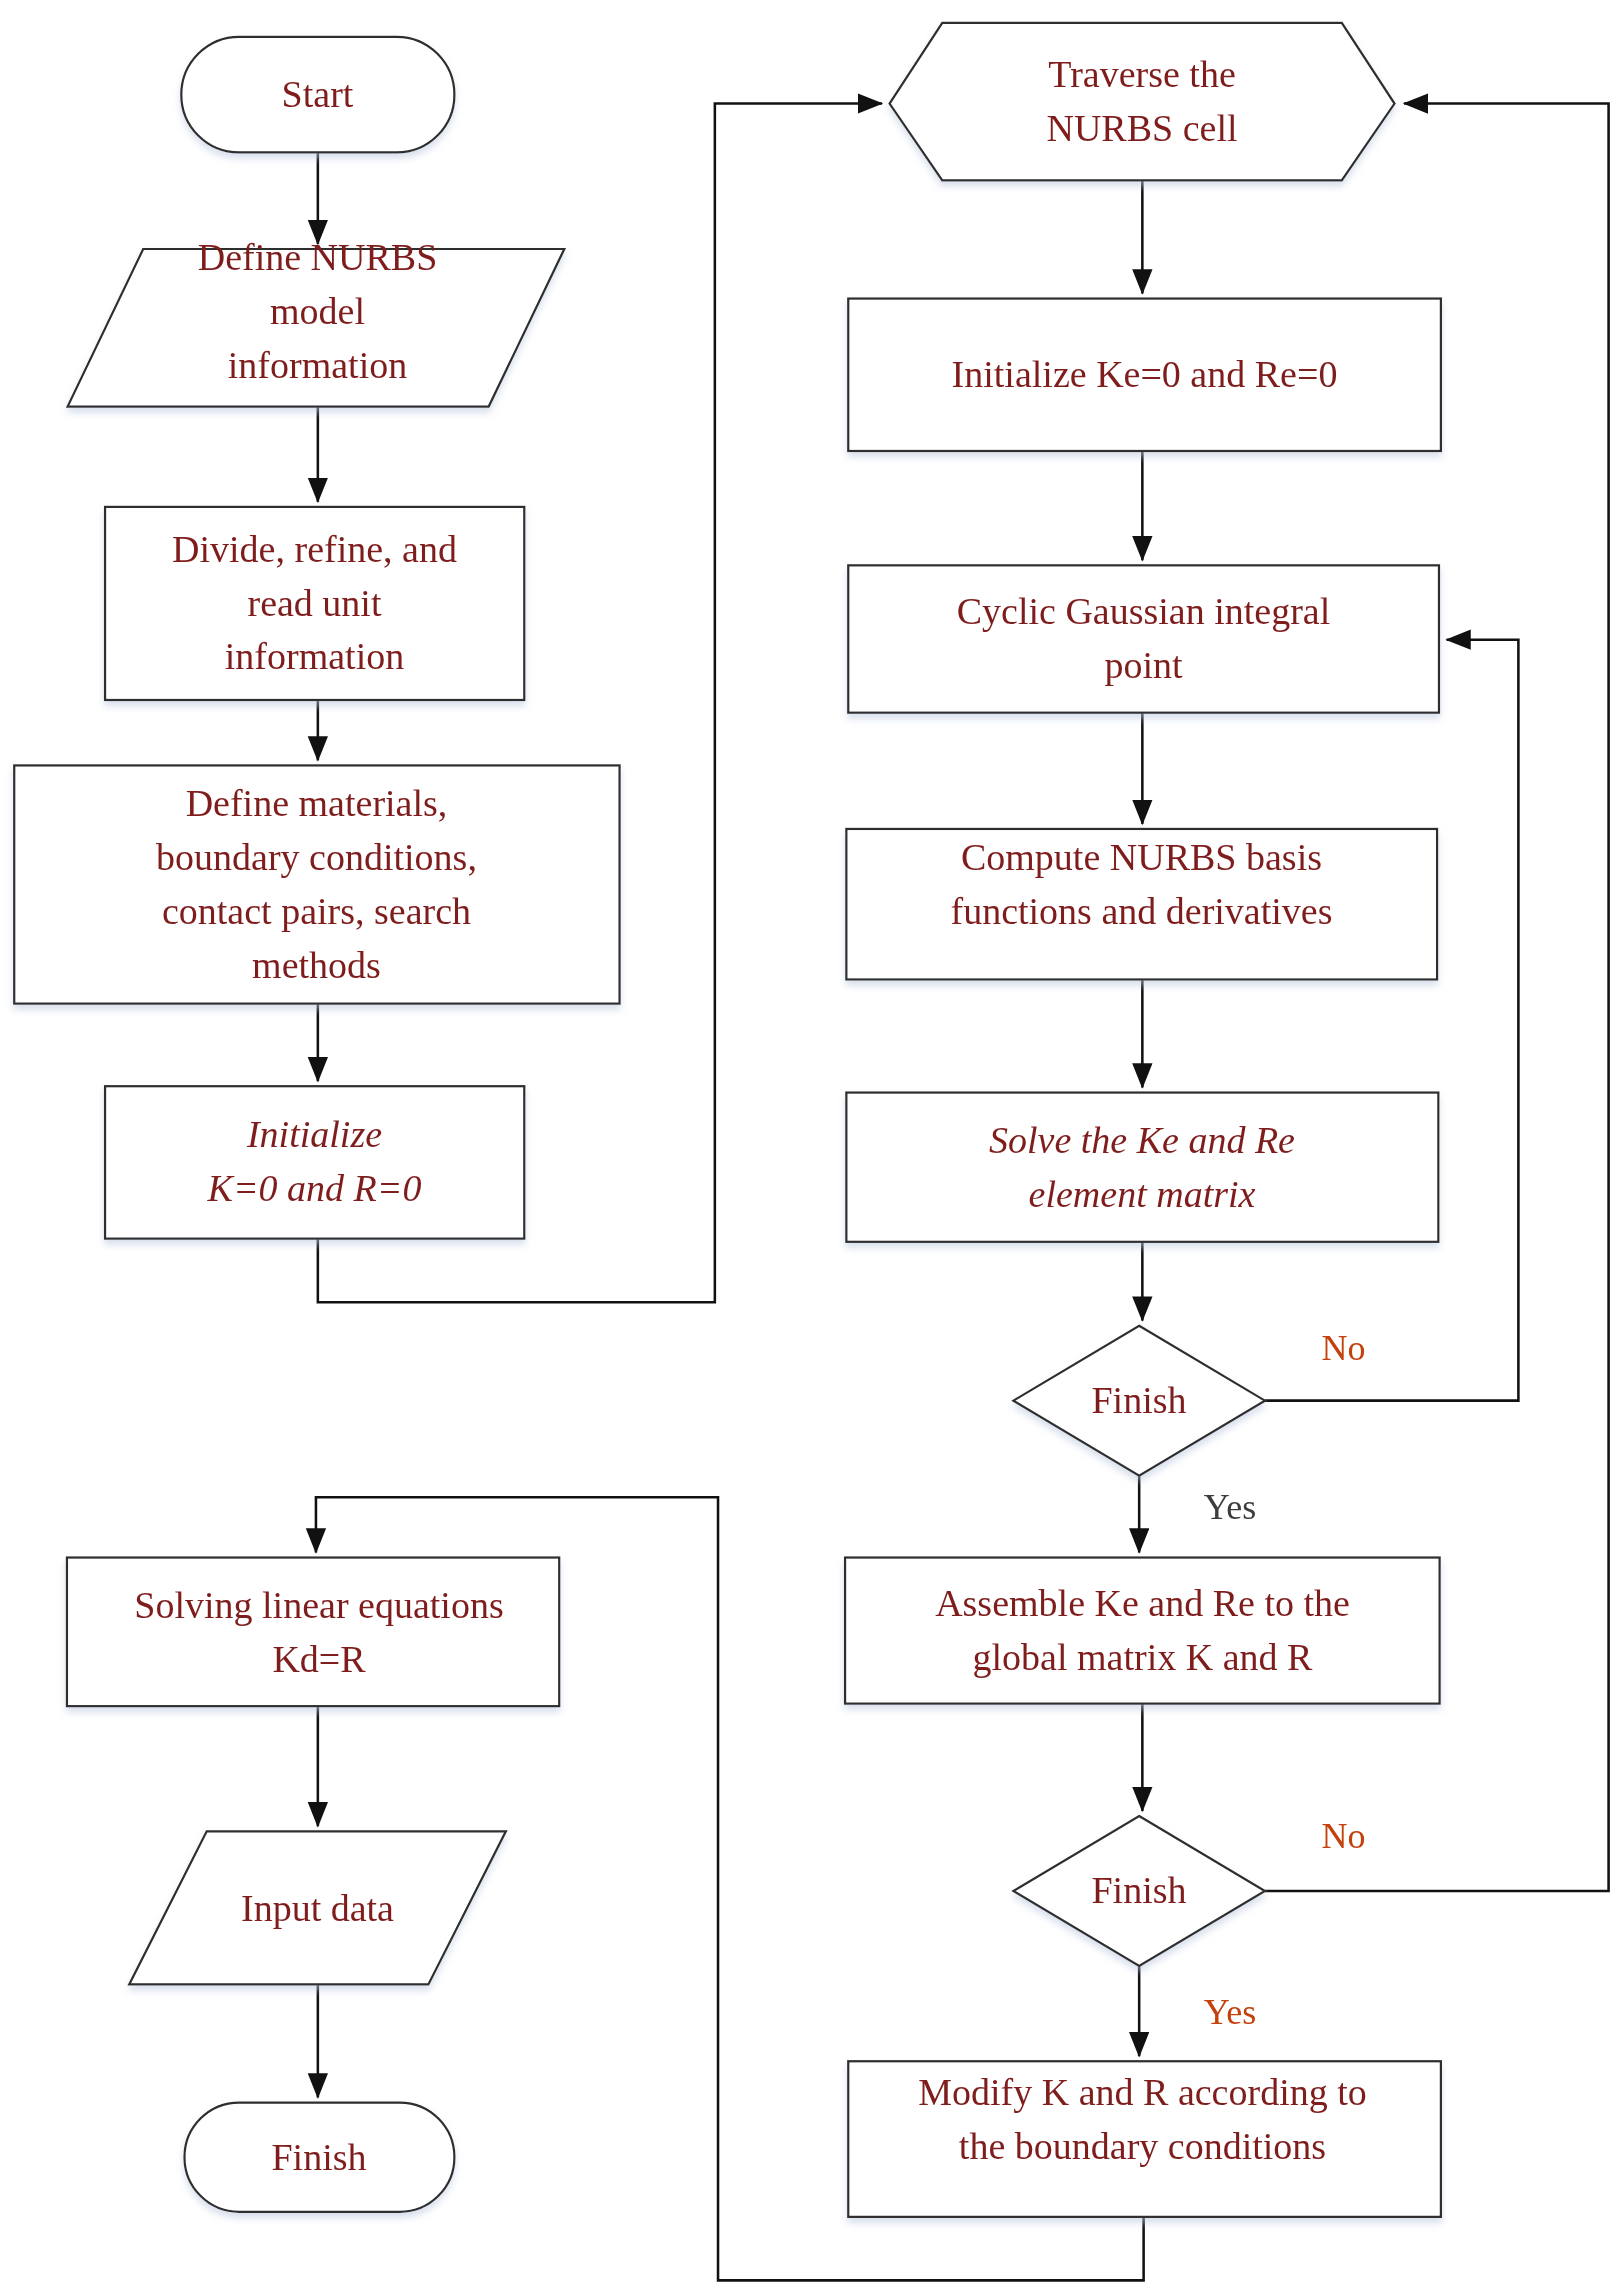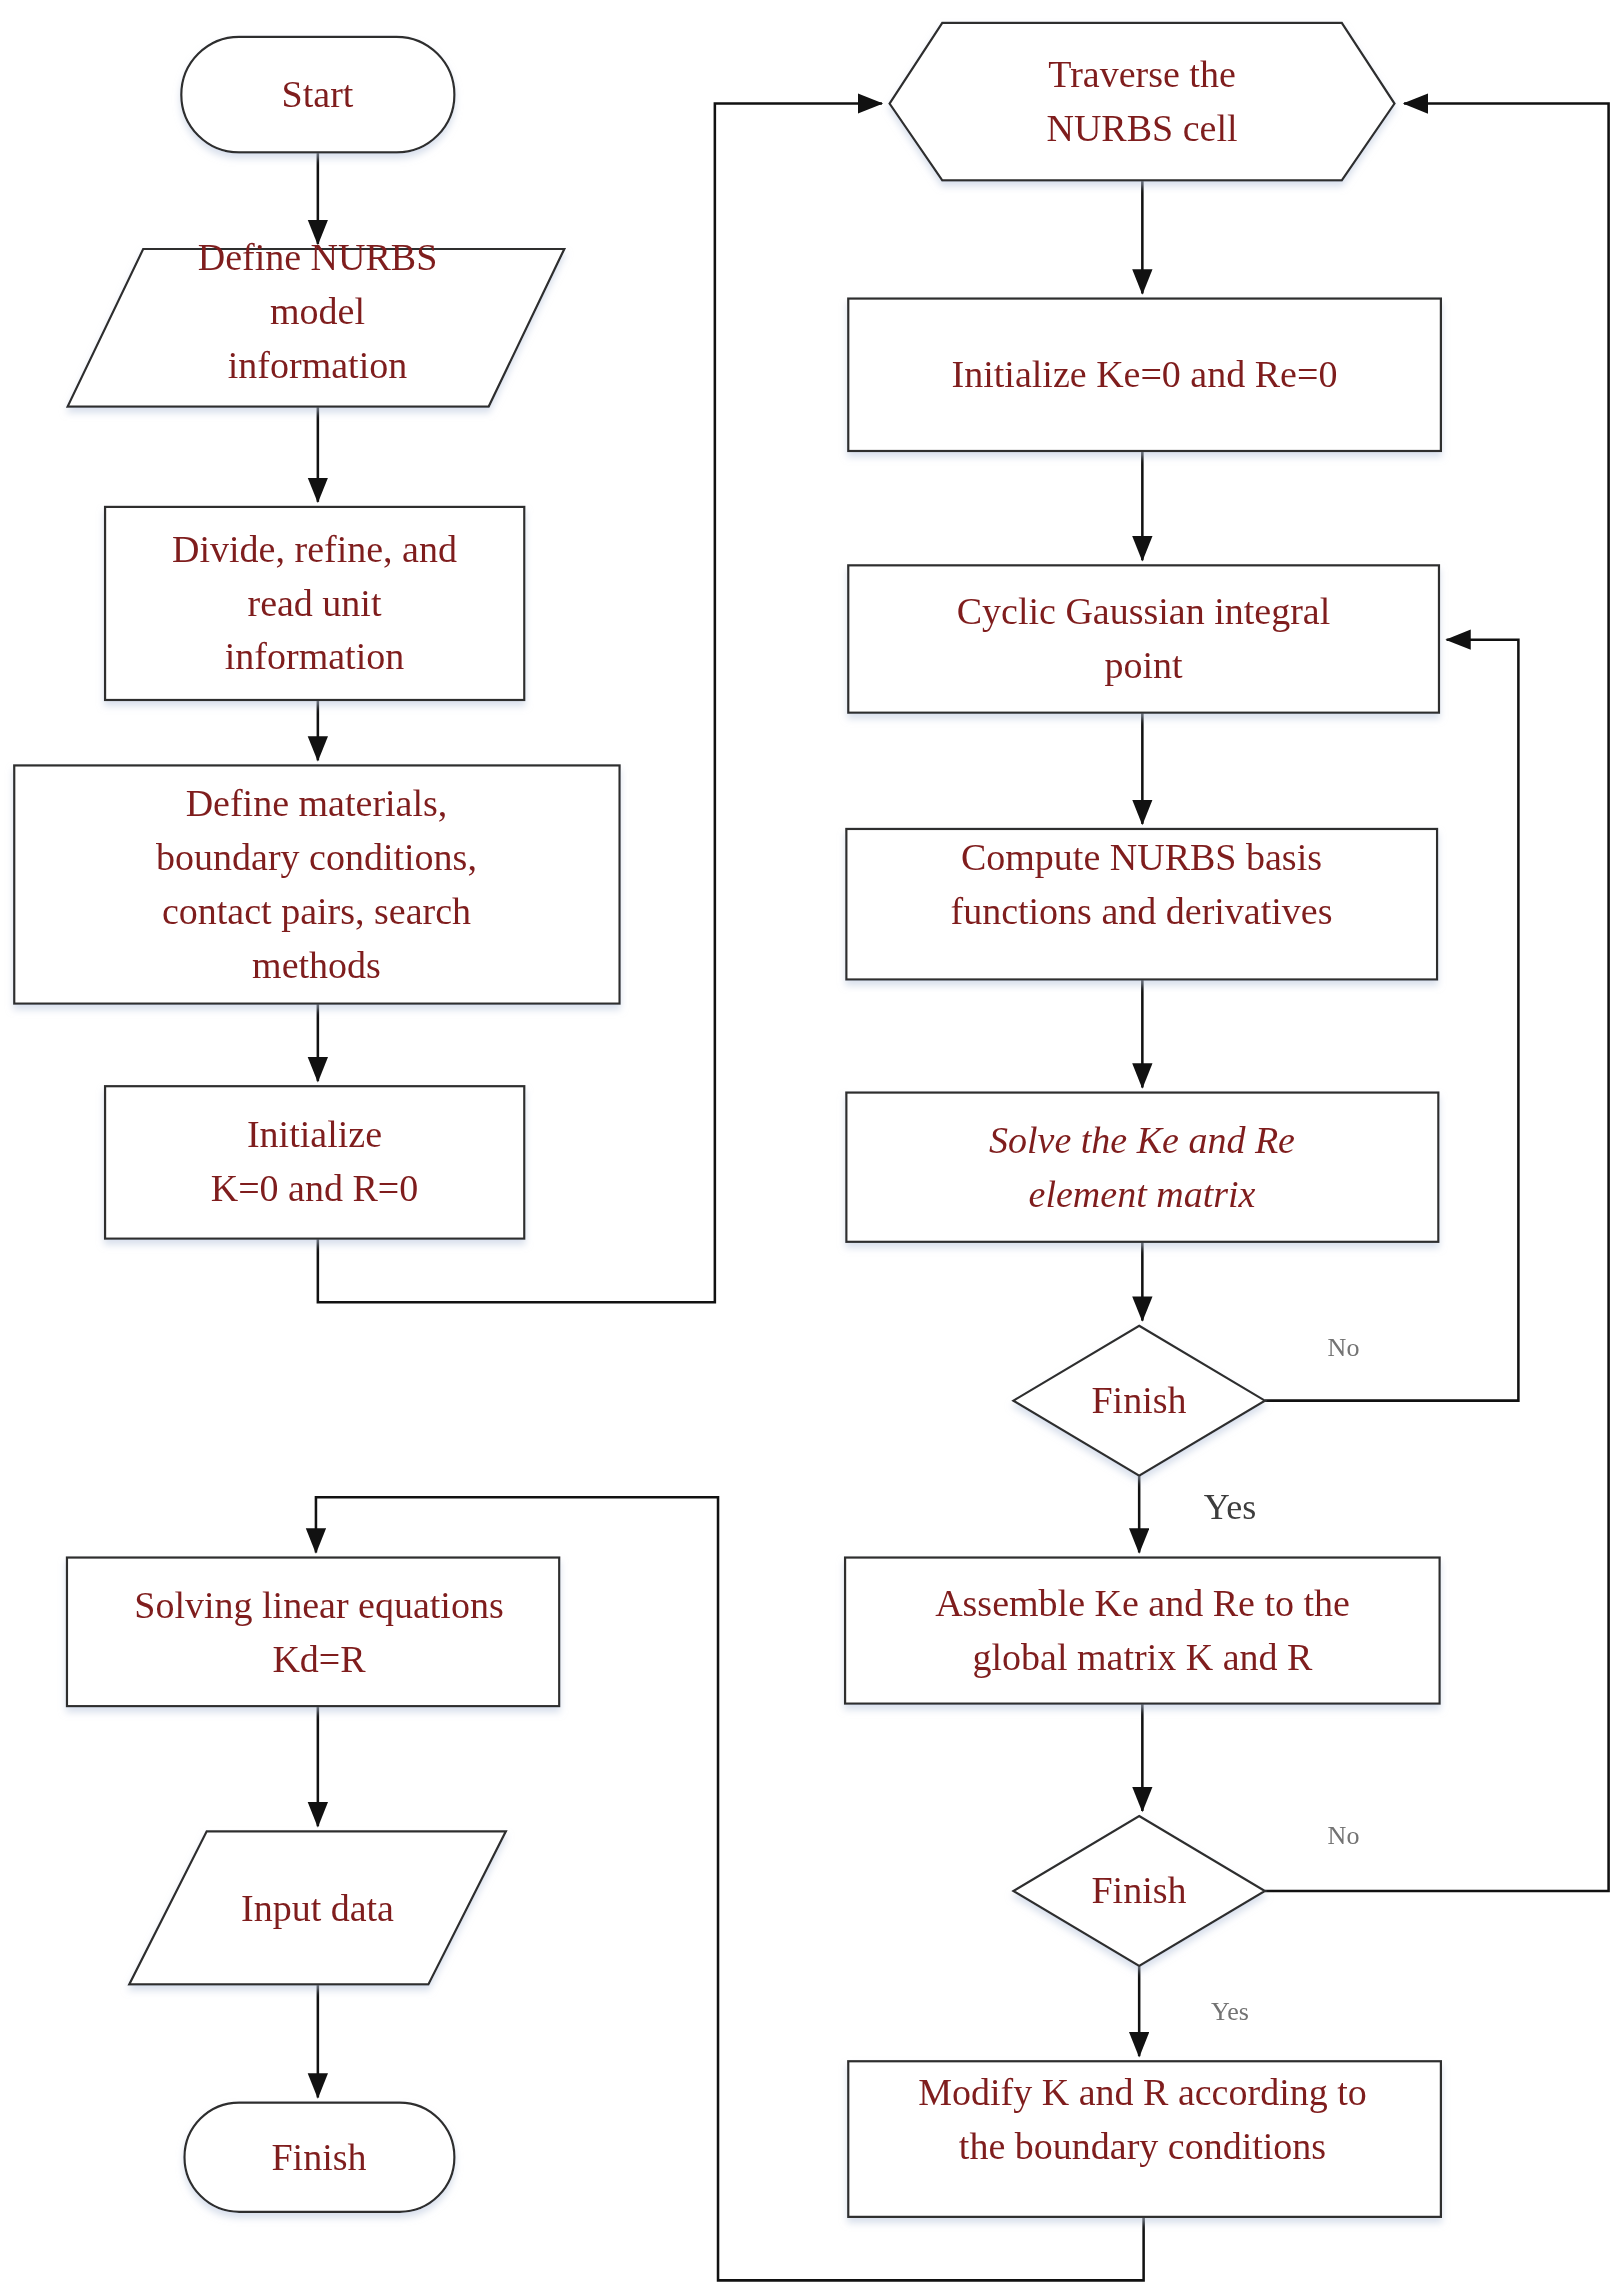--- a/index.html
+++ b/index.html
@@ -2,21 +2,21 @@
 <html style="font-size:10.2px"><head>
 <meta charset="utf-8">
 <style>
   html,body{margin:0;padding:0;background:#ffffff;}
   #canvas{position:relative;width:1619px;height:2295px;background:#ffffff;overflow:hidden;
           font-family:"Liberation Serif","DejaVu Serif",serif;color:#0b0b0b;}
   #shapes{position:absolute;left:0;top:0;}
   .lbl{position:absolute;display:flex;align-items:center;justify-content:center;
        text-align:center;white-space:pre-line;font-size:38px;line-height:1.42;color:#7f1d1d;}
   .edge-lbl{position:absolute;display:flex;align-items:center;justify-content:center;
-       font-size:26px;color:#737373;}
+       font-size:36px;color:#c2410c;}
   .edge-lbl.gray{color:#3d3d3d;font-size:36px;}
   .node{fill:#ffffff;stroke:#2e2e2e;stroke-width:3.5;filter:url(#softshadow);}
   .edge{fill:none;stroke:#111111;stroke-width:4;}
 </style>
 </head>
 <body>
 
 <div id="canvas">
 
   <svg id="shapes" width="1619" height="2295" viewBox="0 0 2548 3613">
@@ -71,21 +71,21 @@
   <div class="lbl" style="left:95px;top:233px;width:445px;height:158px;">Define NURBS
 model
 information</div>
   <div class="lbl" style="left:105px;top:507px;width:419px;height:193px;border-radius:12px;">Divide, refine, and
 read unit
 information</div>
   <div class="lbl" style="left:14px;top:766px;width:605px;height:238px;">Define materials,
 boundary conditions,
 contact pairs, search
 methods</div>
-  <div class="lbl" style="left:105px;top:1086px;width:419px;height:152px;">Initialize
+  <div class="lbl" style="left:105px;top:1086px;width:419px;height:152px;font-style:italic;">Initialize
 K=0 and R=0</div>
   <div class="lbl" style="left:942px;top:23px;width:400px;height:158px;">Traverse the
 NURBS cell</div>
   <div class="lbl" style="left:848px;top:299px;width:593px;height:152px;">Initialize Ke=0 and Re=0</div>
   <div class="lbl" style="left:848px;top:565px;width:591px;height:147px;">Cyclic Gaussian integral
 point</div>
   <div class="lbl" style="left:846px;top:829px;width:591px;height:112px;">Compute NURBS basis
 functions and derivatives</div>
   <div class="lbl" style="left:846px;top:1093px;width:592px;height:149px;font-style:italic;">Solve the Ke and Re
 element matrix</div>

